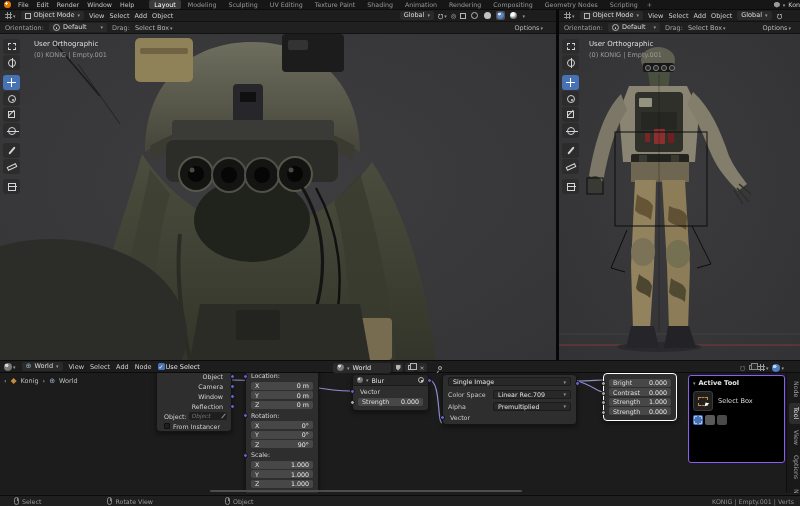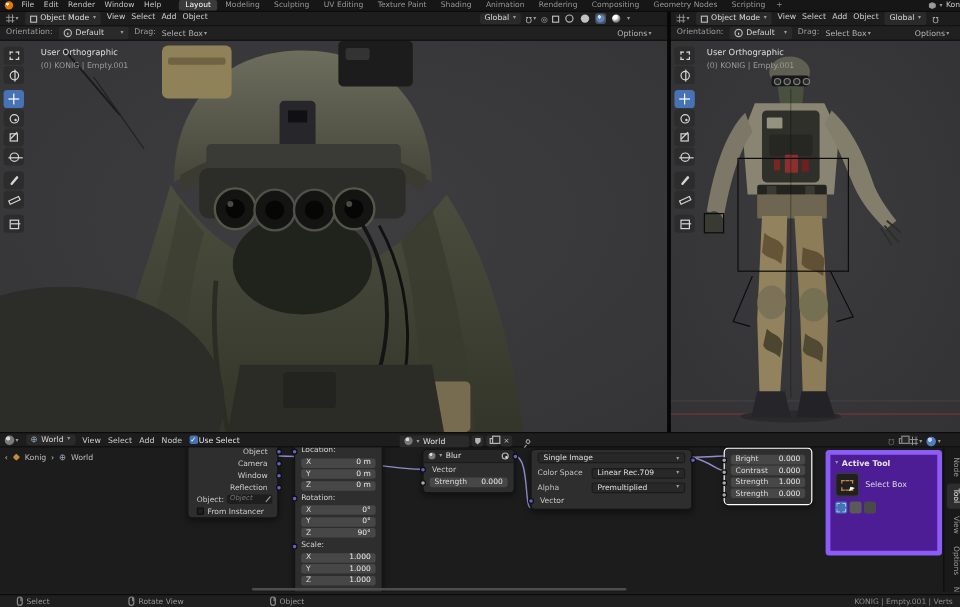--- a/index.html
+++ b/index.html
@@ -18,21 +18,21 @@
   .tab.add{color:#8a8a8a;padding:1px 2px}
   #scene-sel{margin-left:auto;display:flex;align-items:center;gap:3px;color:#cfcfcf;margin-right:-4px}
   .scene-ic{width:6px;height:6px;background:#9a9a9a;clip-path:polygon(0 30%,50% 0,100% 30%,100% 75%,50% 100%,0 75%)}
 
   
   #main{position:absolute;top:10px;left:0;width:800px;height:350px;display:flex}
   .vp{position:relative;display:flex;flex-direction:column;overflow:hidden}
   #vp-left{width:556px}
   #vp-div{width:3px;background:#070707}
   #vp-right{flex:1}
-  .vph{height:12px;display:flex;gap:5px;padding:0 5px;font-size:6.5px;background:#1d1d1d;
+  .vph{height:12px;display:flex;align-items:center;gap:5px;padding:0 5px;font-size:6.5px;background:#1d1d1d;
        border-bottom:1px solid #121212;white-space:nowrap;overflow:hidden}
   .vph2{background:#202020}
   .dd{display:inline-flex;align-items:center;gap:3px;background:#2a2a2a;border-radius:2px;padding:1px 4px;color:#dadada;line-height:1}
   .chev{font-size:5px;color:#9a9a9a}
   .mi{color:#cfcfcf}
   .lbl{color:#9f9f9f}
   .rt{margin-left:auto;display:inline-flex;align-items:center;gap:4px}
   .icbtn{display:inline-flex;align-items:center;gap:1px;color:#b5b5b5}
   .sph{width:7px;height:7px;border-radius:50%;display:inline-block}
   .sph.wire{border:1px solid #b5b5b5}
@@ -113,21 +113,21 @@
   .seclab{height:9px;display:flex;align-items:center;padding:0 5px;position:relative;margin-top:2px;color:#d5d5d5}
   .nfield{flex:1;height:8px;background:#1e1e1e;border-radius:2px;display:flex;align-items:center;gap:2px;padding:0 3px;color:#777;font-size:5.8px}
   .eyed{width:1px;height:6px;background:#9a9a9a;transform:rotate(40deg);margin-left:auto}
   .cbx{width:6px;height:6px;background:#1e1e1e;border:1px solid #0e0e0e;border-radius:1px}
   .ndd{height:9px;background:#282828;border:1px solid #1b1b1b;border-radius:2px;margin:2px 5px;display:flex;align-items:center;justify-content:space-between;padding:0 4px;color:#e0e0e0}
   .prow{height:12px;display:flex;align-items:center;gap:3px;padding:0 5px}
   .prow .pl{width:42px;color:#c5c5c5}
   .prow .ndd2{flex:1;height:9px;background:#282828;border:1px solid #1b1b1b;border-radius:2px;display:flex;align-items:center;justify-content:space-between;padding:0 4px;margin:0;color:#e0e0e0}
 
   
-  #npanel{position:absolute;left:688px;top:2px;width:97px;height:88px;background:#4c1d95;border:4px solid #8b5cf6;border-radius:3px;padding:3px 4px;font-size:6.6px}
+  #npanel{position:absolute;left:688px;top:2px;width:97px;height:88px;background:#000000;border:1px solid #8b5cf6;border-radius:3px;padding:3px 4px;font-size:6.6px}
   #npanel .ph{display:flex;align-items:center;gap:3px;color:#e5e5e5;font-weight:bold}
   #npanel .trow{display:flex;align-items:center;gap:5px;margin-top:4px;color:#dcdcdc}
   .toolbtn{width:20px;height:20px;background:#202020;border:1px solid #3a3a3a;border-radius:3px;display:flex;align-items:center;justify-content:center;position:relative}
   .tb-ic{width:10px;height:9px;border:1px dashed #c98a3f;position:relative}
   .tb-ic::after{content:"";position:absolute;right:-2px;bottom:-2px;width:0;height:0;border-left:4px solid #fff;border-bottom:4px solid transparent;transform:rotate(15deg)}
   .mrow{display:flex;gap:2px;margin-top:4px}
   .mic{width:10px;height:10px;border-radius:2px;background:#5a5a5a}
   .mic.on{background:#4772b3;outline:1px dashed #9ec1ff;outline-offset:-2px}
   .mic.b{background:#4a4a4a}
   #ntabs{position:absolute;right:0;top:0;bottom:0;width:14px;background:#191919;border-left:1px solid #0e0e0e;display:flex;flex-direction:column;align-items:stretch;padding-top:3px;font-size:6.3px}

